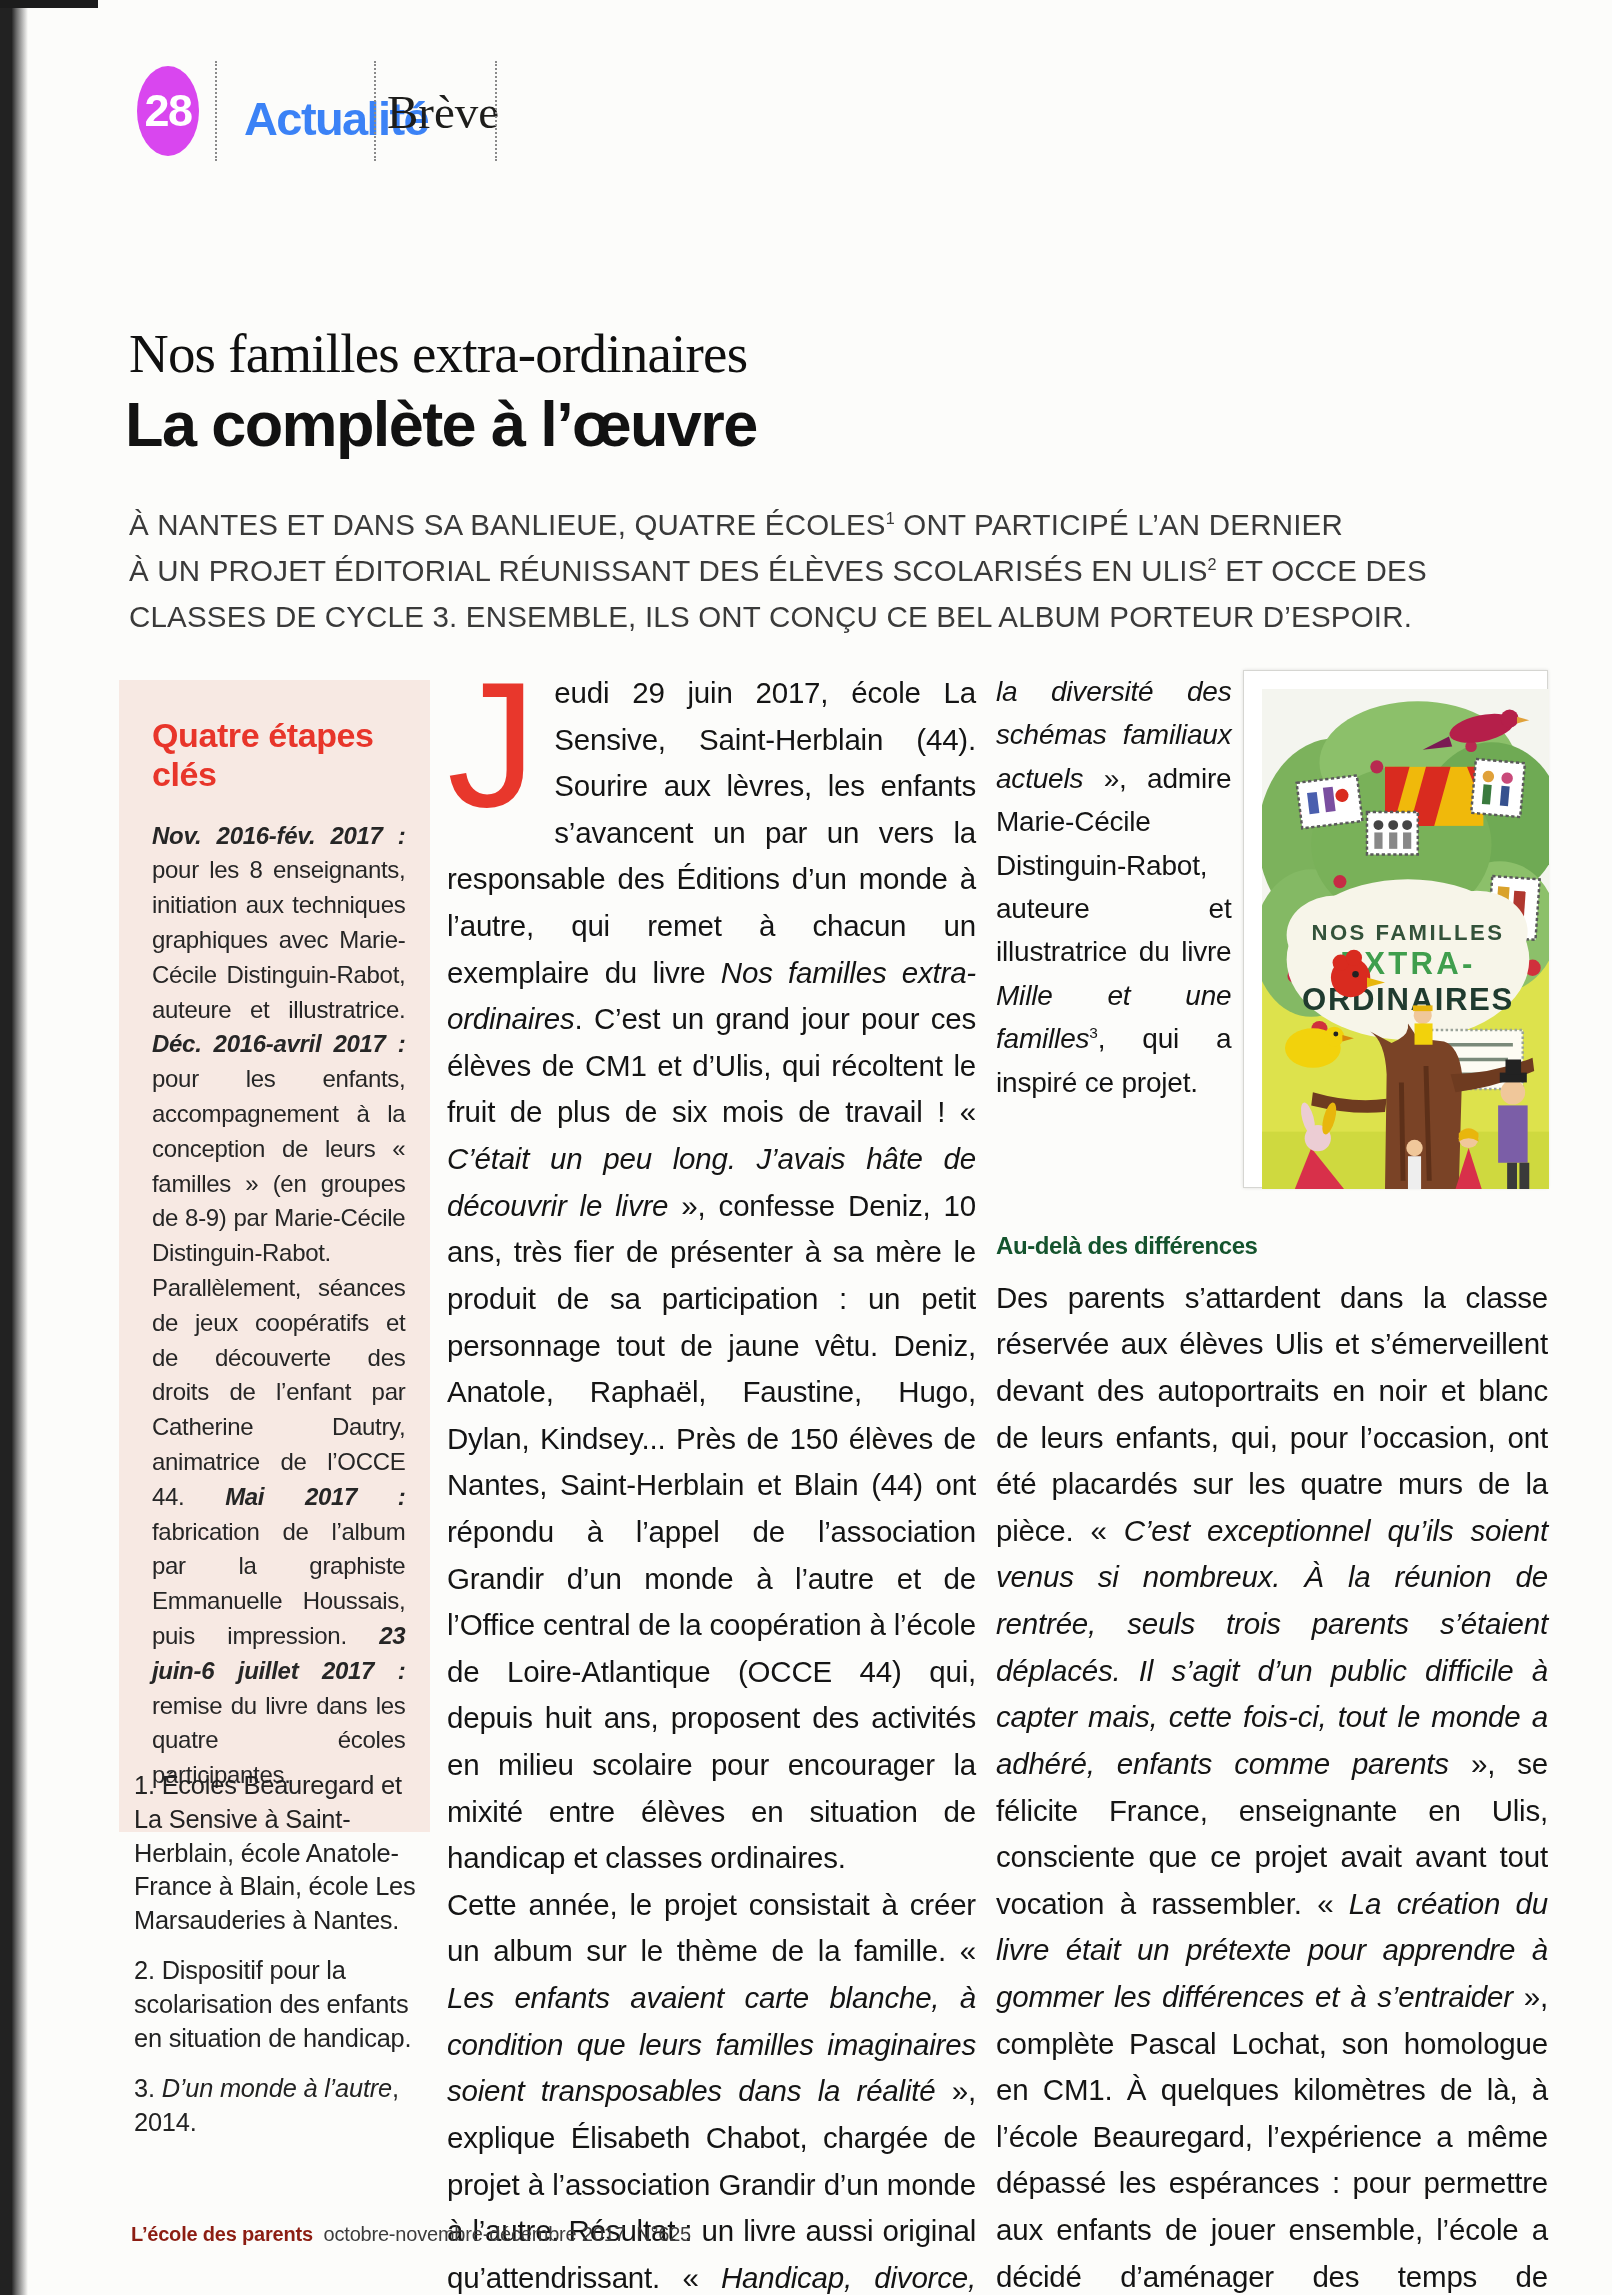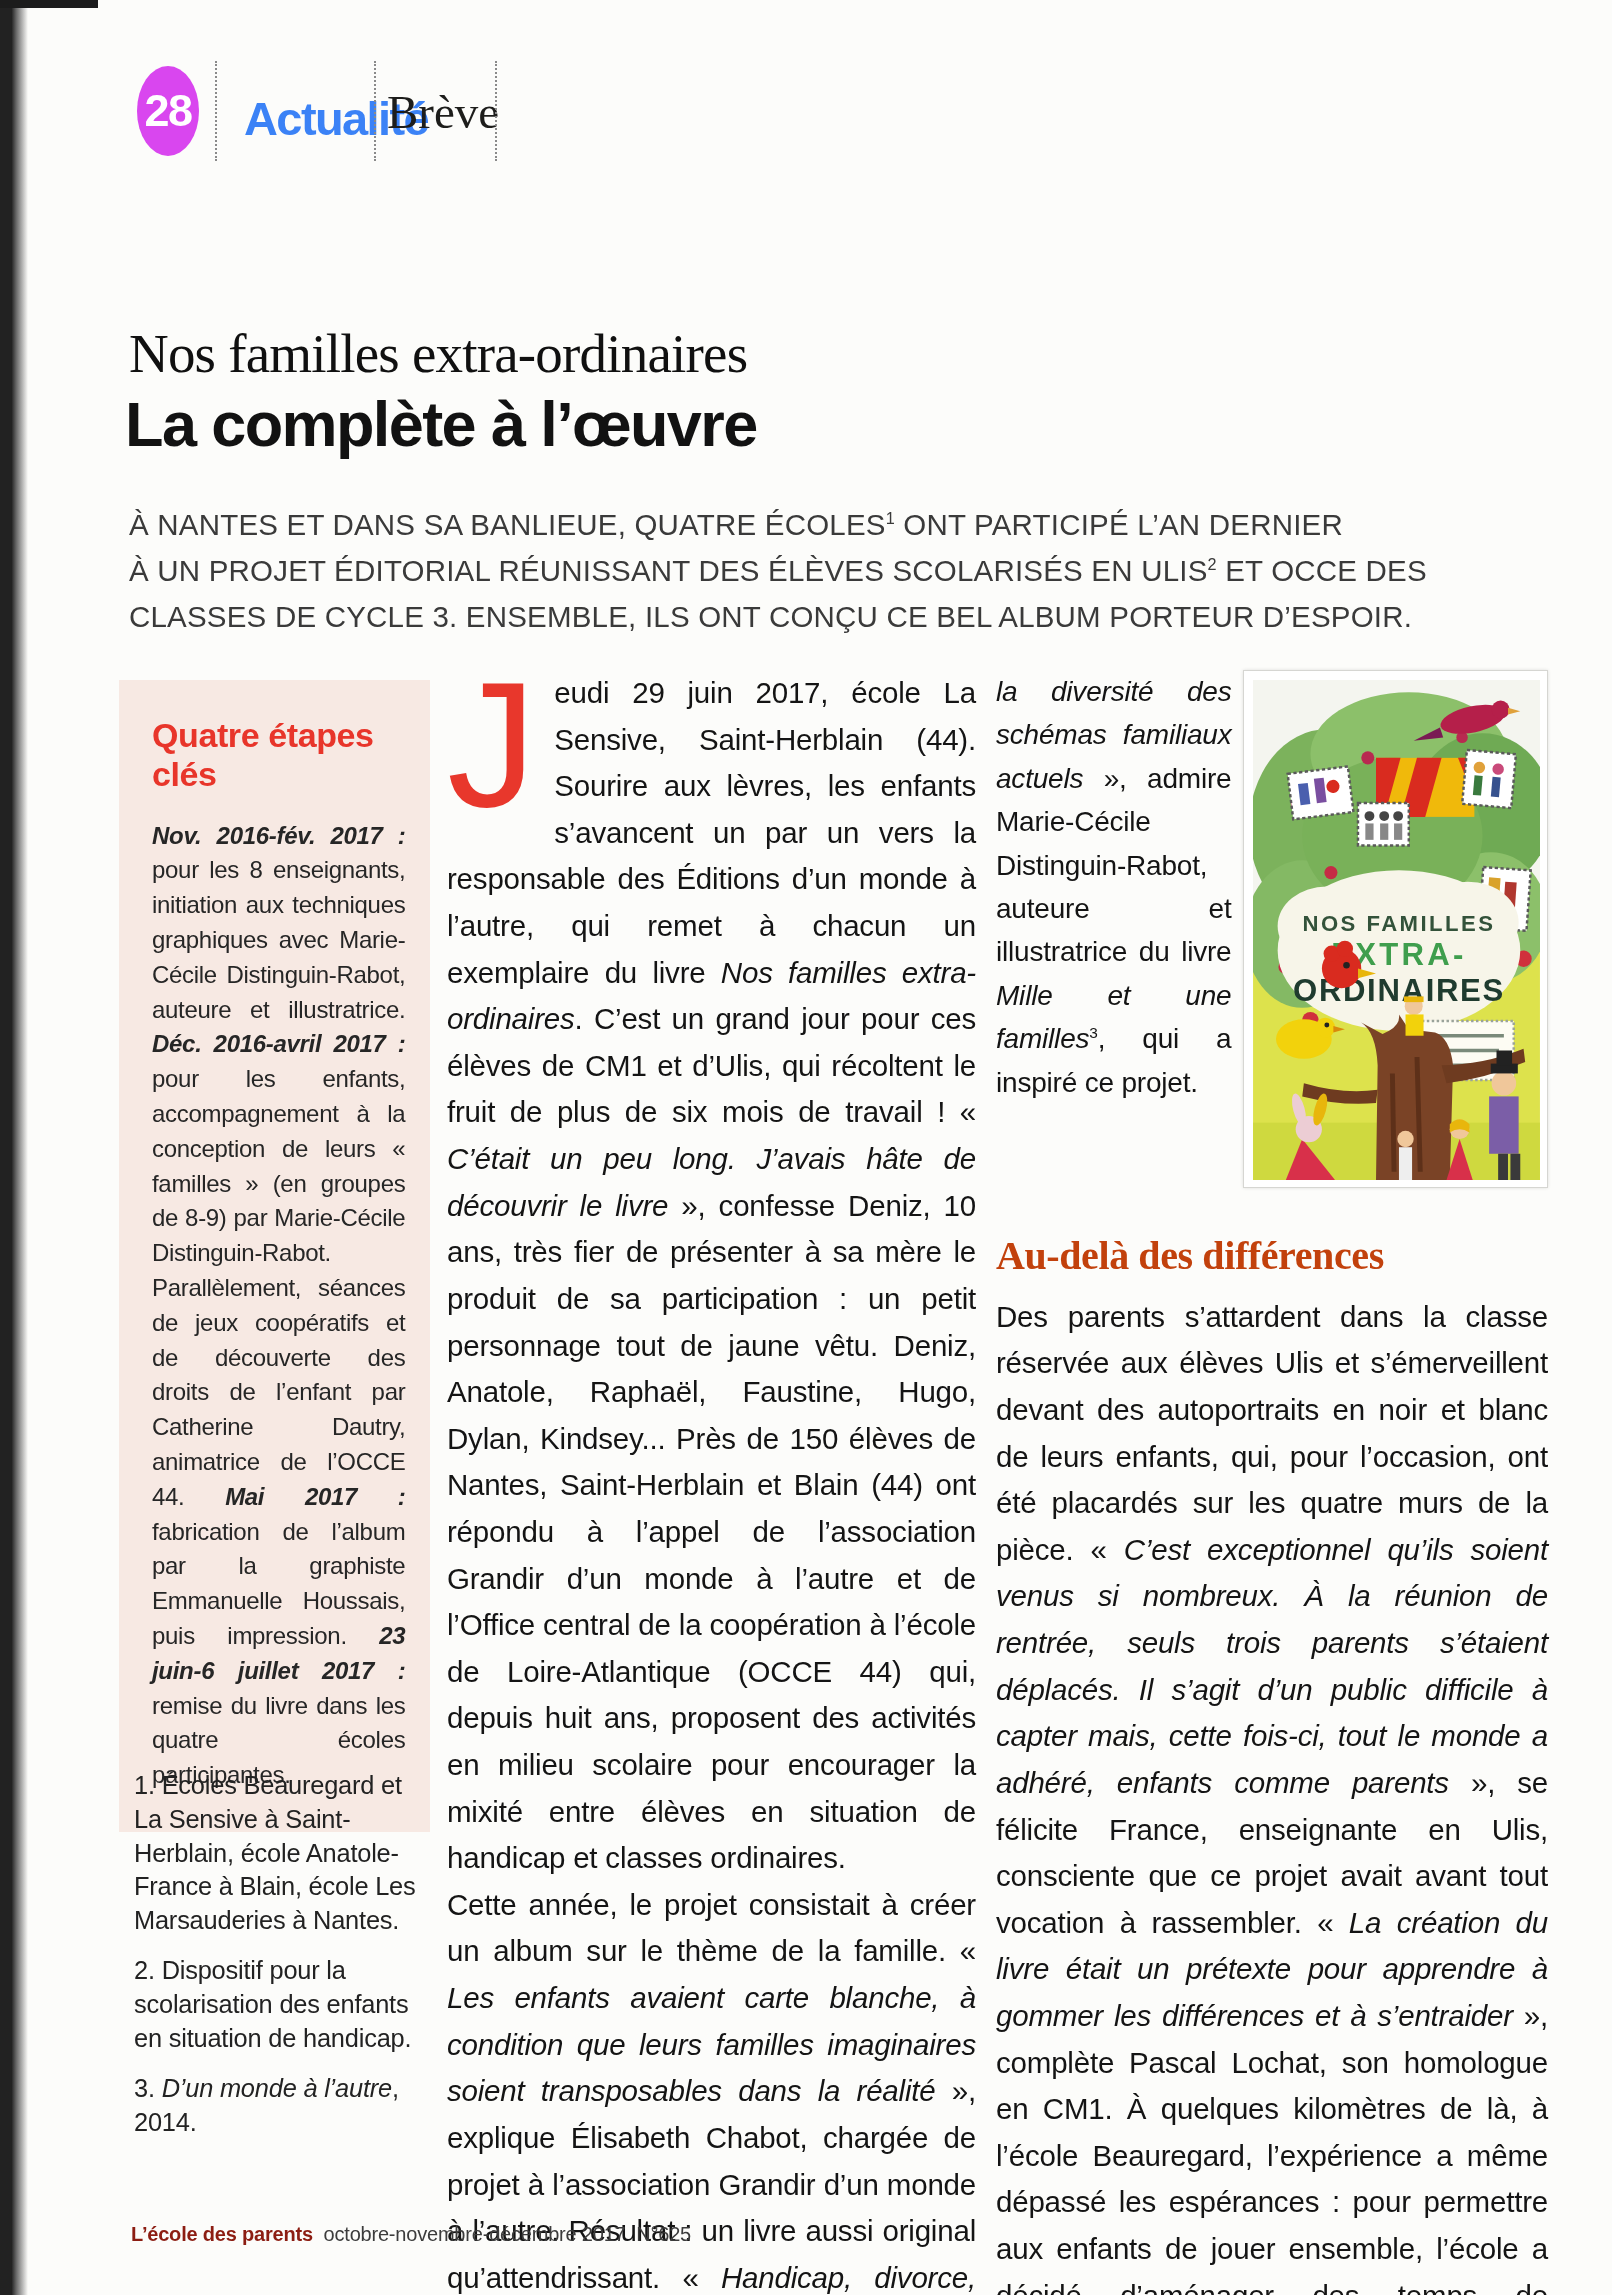--- a/index.html
+++ b/index.html
@@ -56,23 +56,23 @@
     padding:4.9px 18px 0 0;height:138px;}
   .it{font-style:italic;}
 
   
   .col-right{position:absolute;left:996px;top:670px;width:552px;}
   .right-top{display:flex;gap:11.5px;}
   .right-narrow{width:236px;font-size:28px;line-height:1.55;text-align:justify;
     color:#141414;letter-spacing:-0.2px;}
   .right-narrow sup{font-size:0.55em;vertical-align:super;}
   .book{width:305px;height:518px;box-sizing:border-box;background:#fff;
-    border:1.6px solid #d6d6d2;padding:9px;box-shadow:0 0 3.3px rgba(0,0,0,0.12);}
-  .right-sub{font-size:40px;font-weight:bold;color:#c2410c;margin:44px 0 14.8px 0;
-    letter-spacing:-0.4px;font-family:Liberation Serif, serif;}
+    border:1.6px solid #d6d6d2;padding:18px;box-shadow:0 0 3.3px rgba(0,0,0,0.12);}
+  .right-sub{font-size:24px;font-weight:bold;color:#14532d;margin:44px 0 14.8px 0;
+    letter-spacing:-0.4px;}
   .right-body{position:relative;font-size:29.5px;line-height:1.58;text-align:justify;
     color:#141414;letter-spacing:-0.2px;}
   .right-body p{margin:0;}
 
   
   .footer{position:absolute;left:131px;top:2223px;font-size:20px;letter-spacing:-0.2px;}
   .footer .brand{font-weight:bold;color:#8c1d12;}
   .footer .issue{color:#3c3c3c;}
 </style>
 </head>

